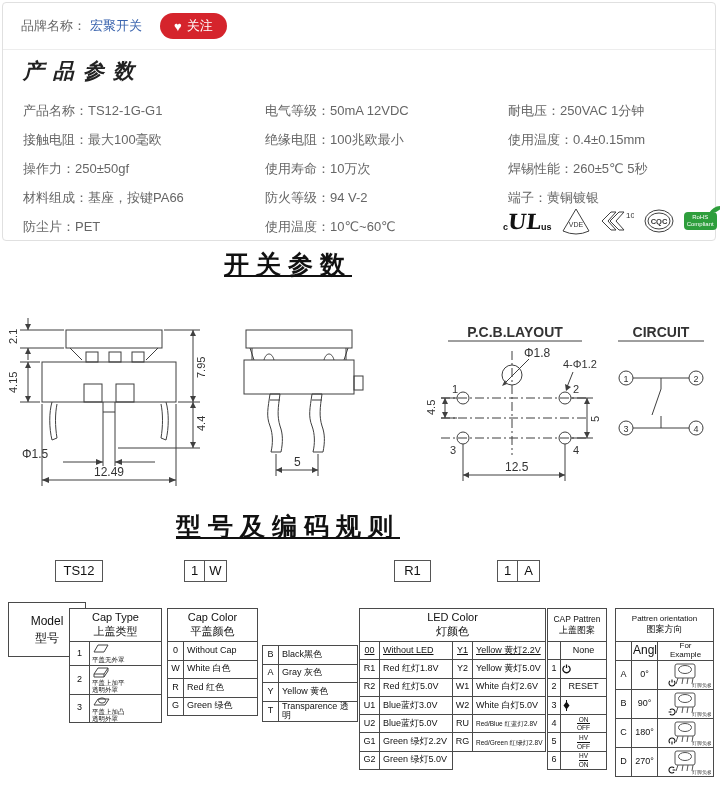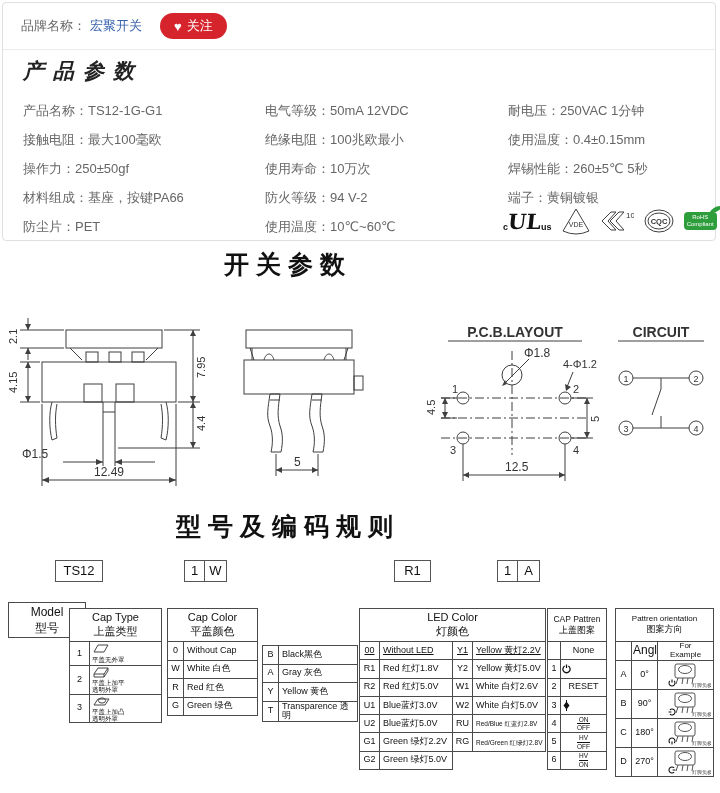--- a/index.html
+++ b/index.html
@@ -25,38 +25,38 @@
     display:flex; align-items:center; gap:9px; }
   .ul-mark { color:#111; display:flex; align-items:flex-end; line-height:1; }
   .ul-c { font-size:9px; font-weight:bold; }
   .ul-ul { font-size:21px; font-weight:bold; font-family:"DejaVu Serif",serif; transform:skewX(-6deg); }
   .ul-us { font-size:9px; font-weight:bold; }
   .rohs-badge { background:#2e9e3c; color:#fff; border-radius:4px; font-size:6px;
     line-height:1.15; padding:2px 3px; text-align:center; position:relative; }
 
   
   .big-h { position:absolute; width:576px; text-align:center; font-size:25px;
-    font-weight:bold; color:#111; letter-spacing:7px; }
+    font-weight:bold; color:#111; letter-spacing:7px;text-decoration:underline; }
 
   
   svg { display:block; }
   .draw text { font-family:"Liberation Sans","DejaVu Sans",sans-serif; fill:#333; }
   .ln { stroke:#3f3f3f; fill:none; stroke-width:1; }
   .ar { fill:#3f3f3f; stroke:none; }
 
   
   .codebox { position:absolute; top:560px; height:22px; line-height:20px;
     border:1px solid #555; text-align:center; font-size:13px; color:#111; background:#fff; }
   .ctable { border-collapse:collapse; table-layout:fixed; background:#fff; color:#111; }
   .ctable td { border:1px solid #4a4a4a; text-align:center; overflow:hidden;
     padding:0 1px; font-size:9px; line-height:1.1; }
   .ctable td.hdr { font-size:11px; line-height:1.25; }
   .ctable td.name { text-align:left; padding-left:3px; }
   .ctable td.blank { border:none; }
-  .mbox { position:absolute; left:8px; top:602px; width:78px; height:36px;
+  .mbox { position:absolute; left:8px; top:602px; width:78px; height:55px;
     border:1px solid #4a4a4a; text-align:center; font-size:12px; color:#111;
     display:flex; flex-direction:column; justify-content:center; line-height:1.35; }
   .stack { display:inline-flex; flex-direction:column; font-size:6.5px; line-height:1.15;
     vertical-align:middle; }
   .stack .top { border-bottom:1px solid #111; }
   .small-cn { font-size:6.5px; line-height:1.1; text-align:left; }
 </style>
 </head>
 <body>
 

